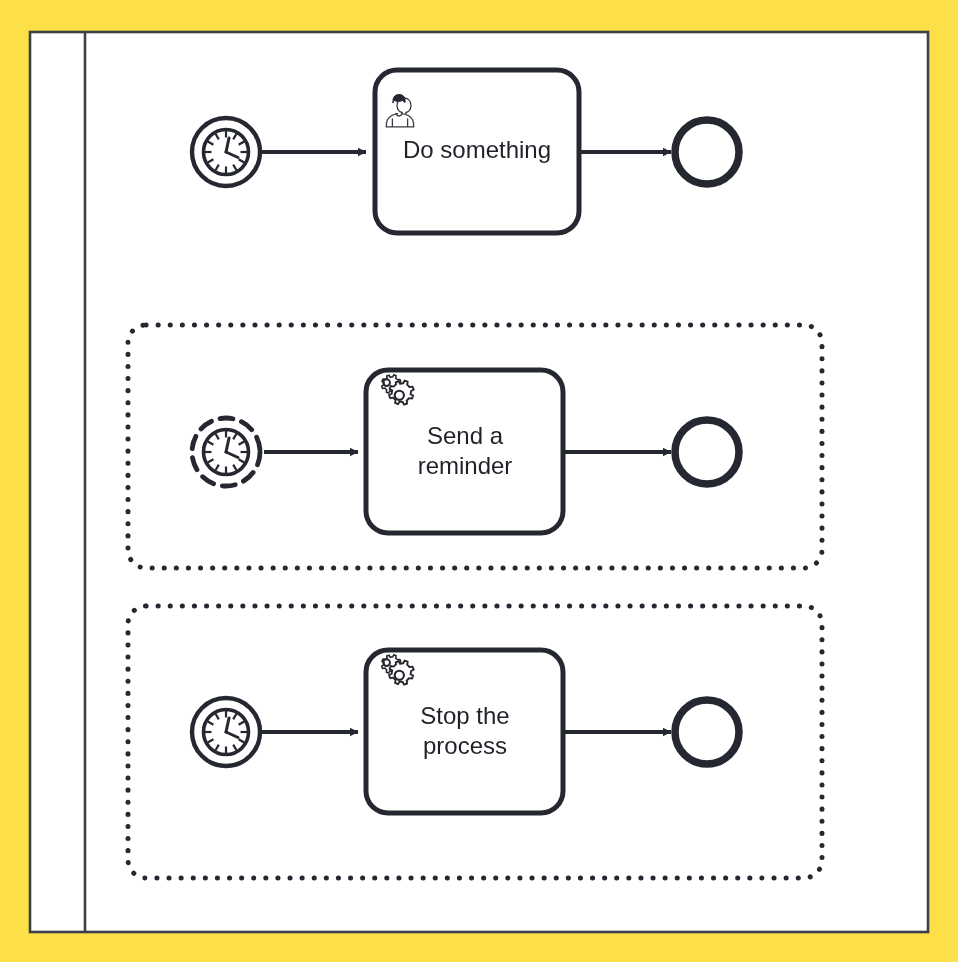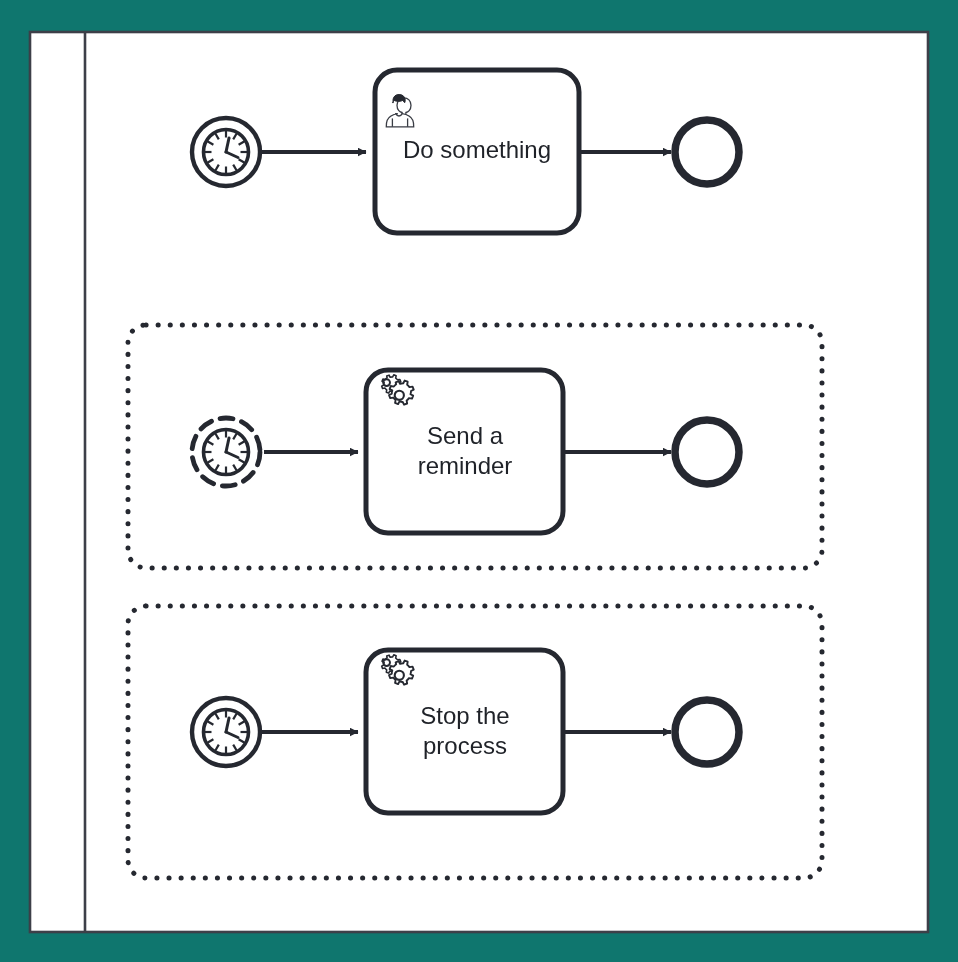--- a/index.html
+++ b/index.html
@@ -7,21 +7,21 @@
     padding: 0;
     background: #ffffff;
   }
   body {
     font-family: "Liberation Sans", sans-serif;
   }
   #canvas-wrap {
     position: relative;
     width: 958px;
     height: 962px;
-    background: #0f766e;
+    background: #fde047;
     overflow: hidden;
   }
   svg#bpmn {
     display: block;
     width: 958px;
     height: 962px;
   }
   .task-label {
     font-family: "Liberation Sans", sans-serif;
     font-size: 24px;

